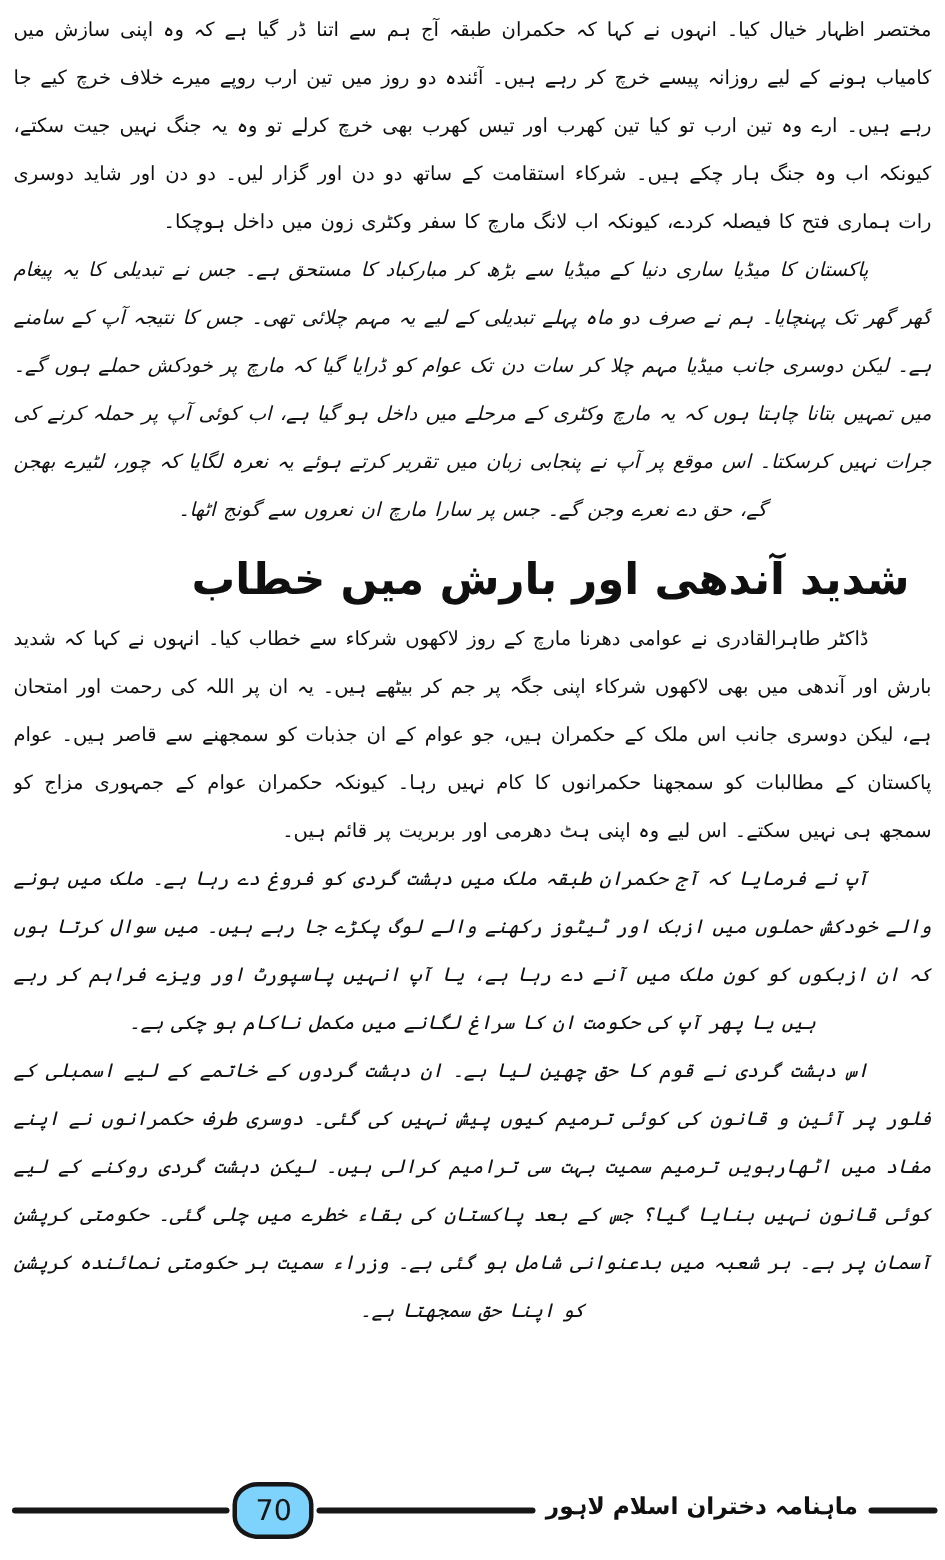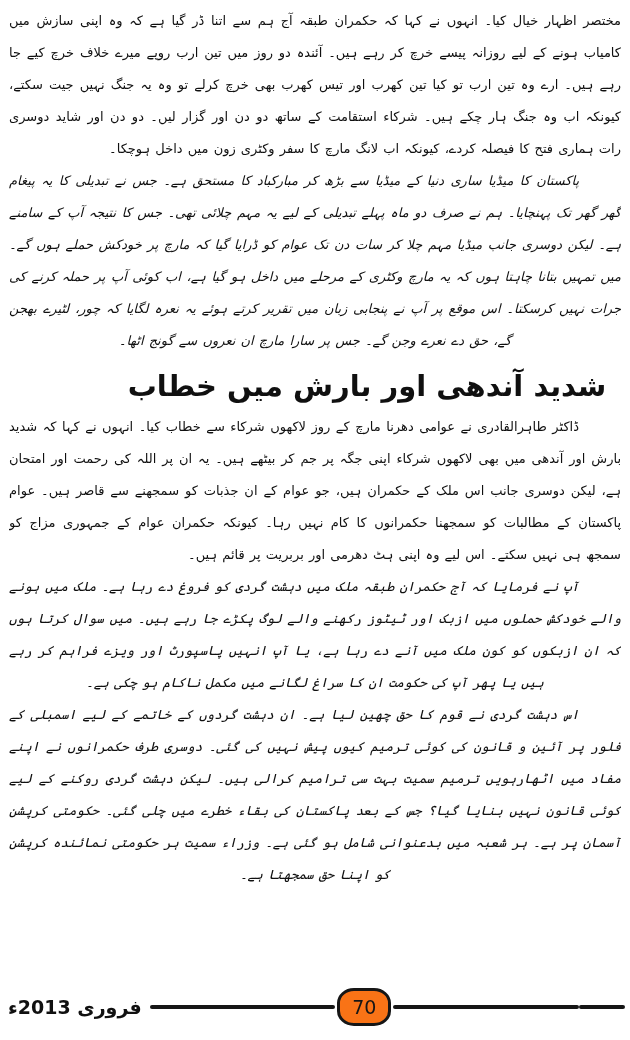--- a/index.html
+++ b/index.html
@@ -76,21 +76,21 @@
     transform: translateY(-3px);
     white-space: nowrap;
   }
   .page-number-badge {
     flex: 0 0 auto;
     box-sizing: border-box;
     min-width: 54px;
     height: 38px;
     border: 3px solid #161616;
     border-radius: 17px / 15px;
-    background: #f97316;
+    background: #7dd3fc;
     display: flex;
     align-items: center;
     justify-content: center;
     font-size: 19px;
     color: #161616;
     direction: ltr;
     margin: 0 2px;
   }
   .issue-date {
     font-weight: bold;
@@ -117,26 +117,26 @@
     <p class="para indent center-last">آپ نے فرمایا کہ آج حکمران طبقہ ملک میں دہشت گردی کو فروغ دے رہا ہے۔ ملک میں ہونے والے خودکش حملوں میں ازبک اور ٹیٹوز رکھنے والے لوگ پکڑے جا رہے ہیں۔ میں سوال کرتا ہوں کہ ان ازبکوں کو کون ملک میں آنے دے رہا ہے، یا آپ انہیں پاسپورٹ اور ویزے فراہم کر رہے ہیں یا پھر آپ کی حکومت ان کا سراغ لگانے میں مکمل ناکام ہو چکی ہے۔</p>
 
     <p class="para indent center-last">اس دہشت گردی نے قوم کا حق چھین لیا ہے۔ ان دہشت گردوں کے خاتمے کے لیے اسمبلی کے فلور پر آئین و قانون کی کوئی ترمیم کیوں پیش نہیں کی گئی۔ دوسری طرف حکمرانوں نے اپنے مفاد میں اٹھارہویں ترمیم سمیت بہت سی ترامیم کرالی ہیں۔ لیکن دہشت گردی روکنے کے لیے کوئی قانون نہیں بنایا گیا؟ جس کے بعد پاکستان کی بقاء خطرے میں چلی گئی۔ حکومتی کرپشن آسمان پر ہے۔ ہر شعبہ میں بدعنوانی شامل ہو گئی ہے۔ وزراء سمیت ہر حکومتی نمائندہ کرپشن کو اپنا حق سمجھتا ہے۔</p>
 
   </div>
 
   <div class="footer">
 
     <span class="footer-rule stub"></span>
 
+    <span class="journal-name">ماہنامہ دختران اسلام لاہور</span>
 
     <span class="footer-rule"></span>
 
     <span class="page-number-badge">
       <span>70</span>
     </span>
 
     <span class="footer-rule"></span>
 
-    <span class="issue-date">فروری 2013ء</span>
 
   </div>
 
 </div>
 
 </body></html>

